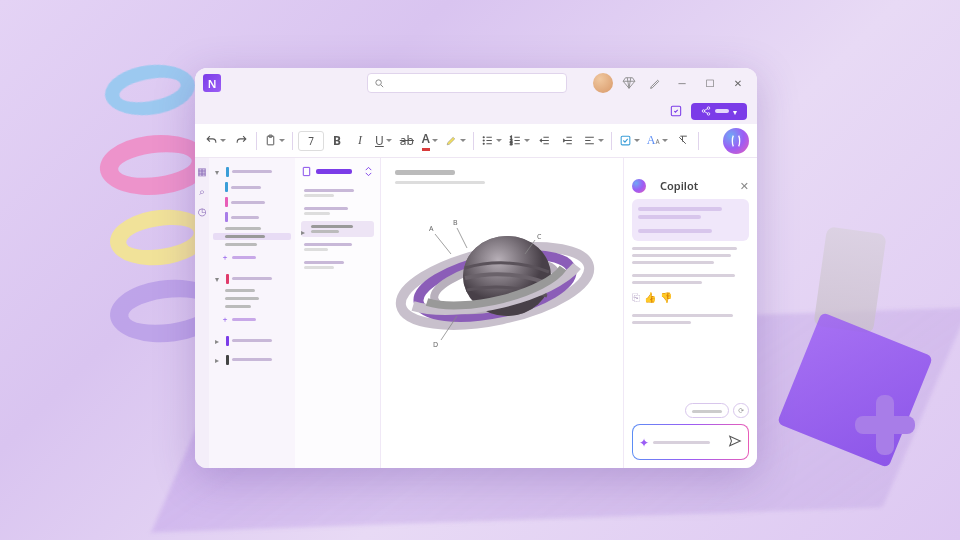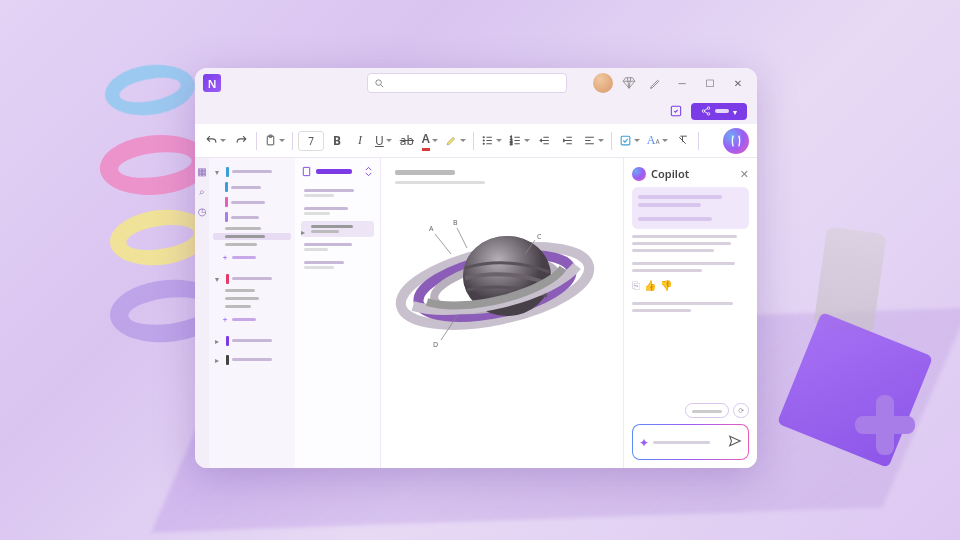--- a/index.html
+++ b/index.html
@@ -72,21 +72,21 @@
   .pline{height:3px;background:#c8b8d8;border-radius:2px;}
   
   .canvas{flex:1;background:#fff;padding:12px 14px;position:relative;overflow:hidden;}
   .doc-title{height:5px;width:60px;background:#bbb;border-radius:2px;margin-bottom:6px;}
   .doc-sub{height:3px;width:90px;background:#ddd;border-radius:2px;margin-bottom:14px;}
   .planet-wrap{position:relative;width:200px;height:160px;margin-top:6px;}
   .rings-svg{position:absolute;top:0;left:0;}
   .label-line{position:absolute;font-size:7px;color:#666;}
   
   .copilot{width:134px;background:#fff;border-left:1px solid #f0e8f6;display:flex;flex-direction:column;padding:8px;gap:6px;}
-  .cop-head{display:flex;align-items:center;gap:5px;}
+  .cop-head{display:flex;align-items:center;gap:14px;margin-top:12px;}
   .cop-logo{width:14px;height:14px;border-radius:50%;background:radial-gradient(circle at 30% 30%,#6fa8f5,#9b5df5,#e85db8);}
   .cop-title{font-size:11px;font-weight:600;color:#444;}
   .cop-close{margin-left:auto;color:#888;font-size:11px;}
   .cop-card{background:#f0e7fa;border-radius:6px;padding:8px 6px;display:flex;flex-direction:column;gap:4px;}
   .cop-card .l{height:4px;background:#d8c6ec;border-radius:2px;}
   .cop-body{flex:1;display:flex;flex-direction:column;gap:4px;}
   .cop-body .tl{height:3px;background:#d8d0dc;border-radius:2px;}
   .cop-actions{display:flex;gap:4px;align-items:center;color:#b8a8c8;font-size:10px;margin-top:2px;}
   .cop-suggest{display:flex;justify-content:flex-end;gap:4px;margin-top:6px;}
   .chip{border:1px solid #d8c6ec;border-radius:10px;padding:2px 6px;font-size:7px;color:#999;}

